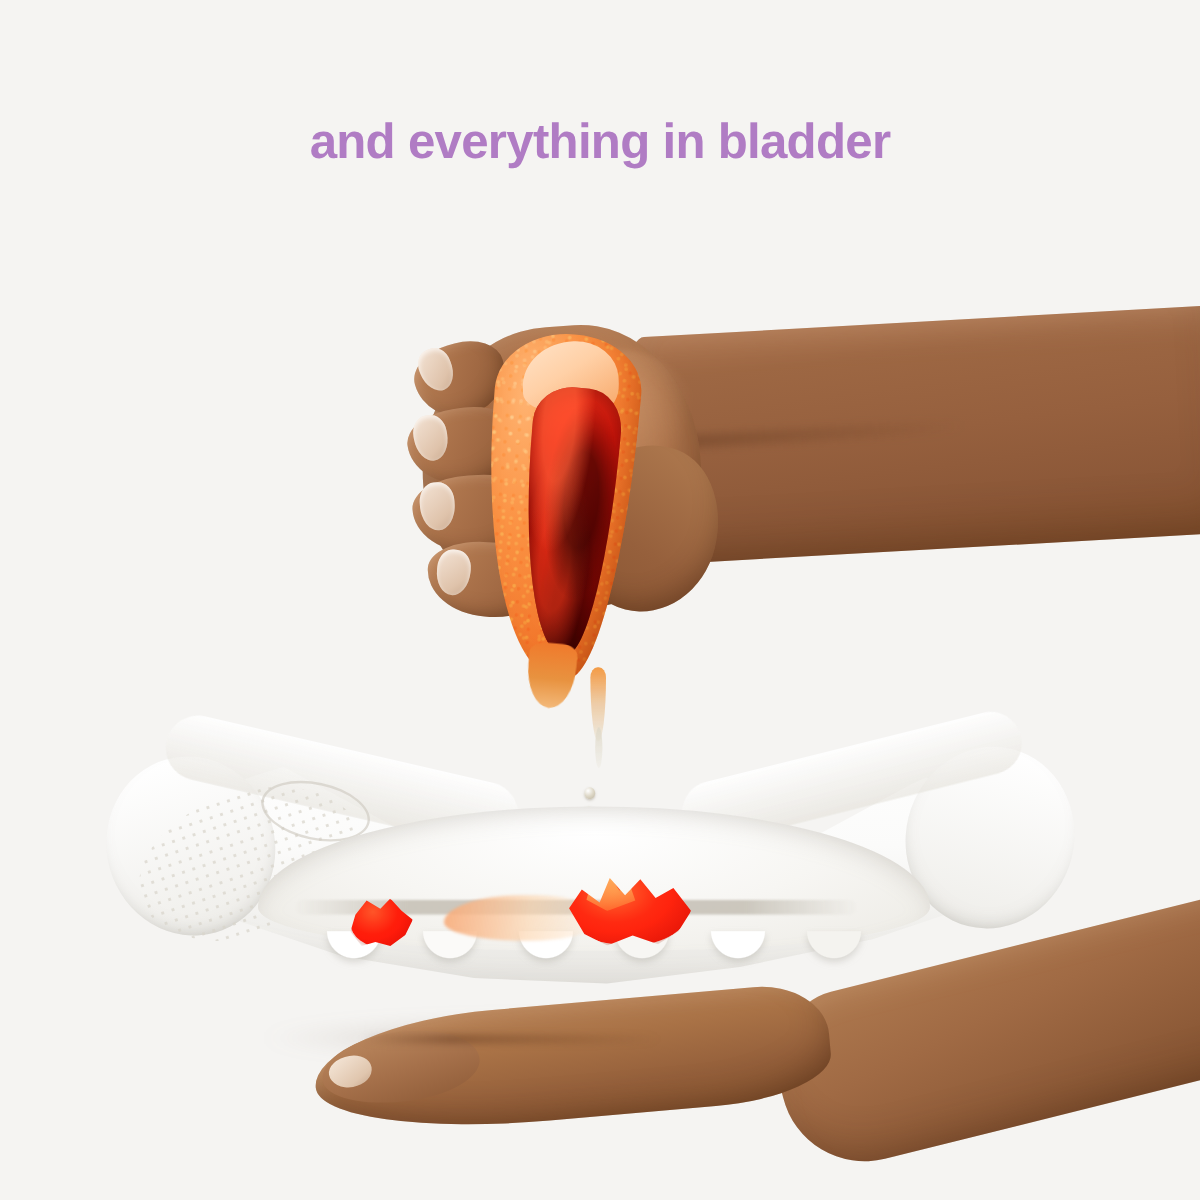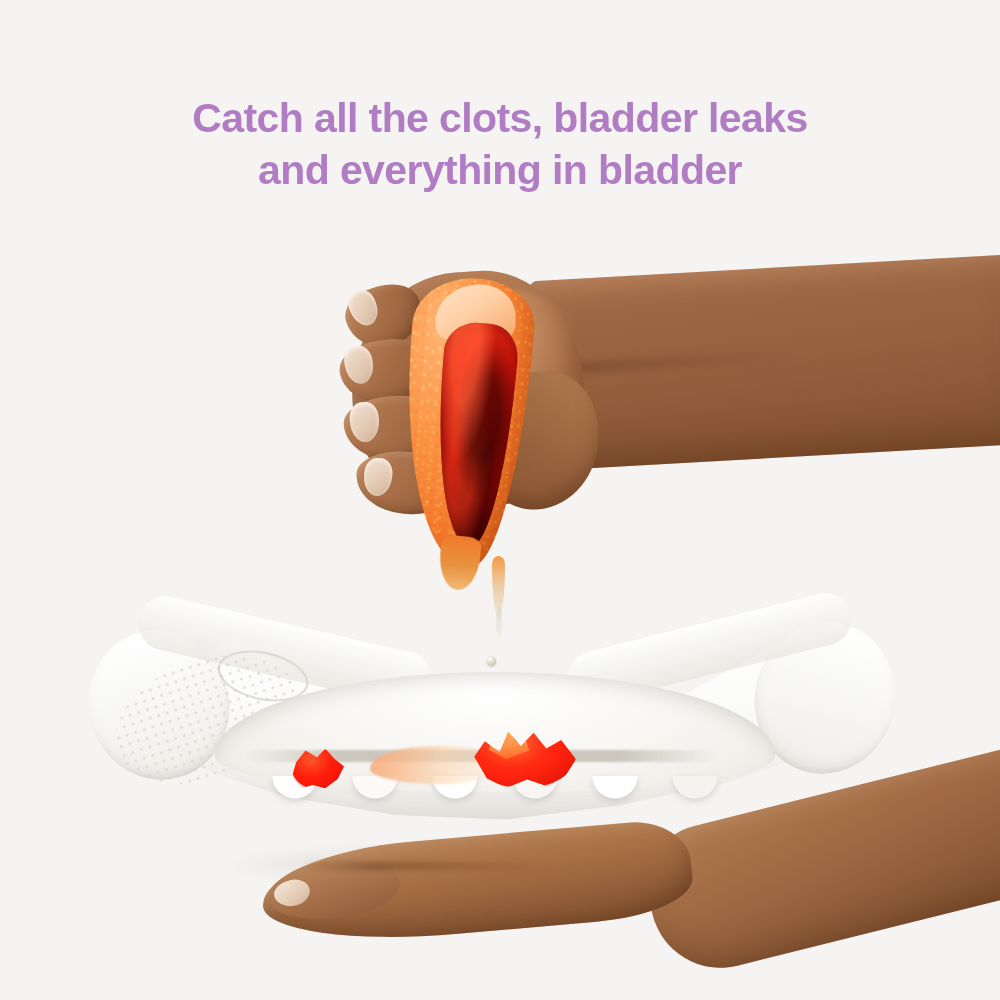--- a/index.html
+++ b/index.html
@@ -406,21 +406,20 @@
     filter:blur(7px);
     z-index:17;
   }
 </style>
 </head>
 <body>
 
 <div class="stage">
 
   <div class="headline">
-    <span class="line">Catch all the clots, bladder leaks</span>
     <span class="line">and everything in bladder</span>
   </div>
 
   <div class="scene">
 
     <div class="arm-upper"></div>
 
     <div class="fist"></div>
     <div class="knuckles"></div>
 

